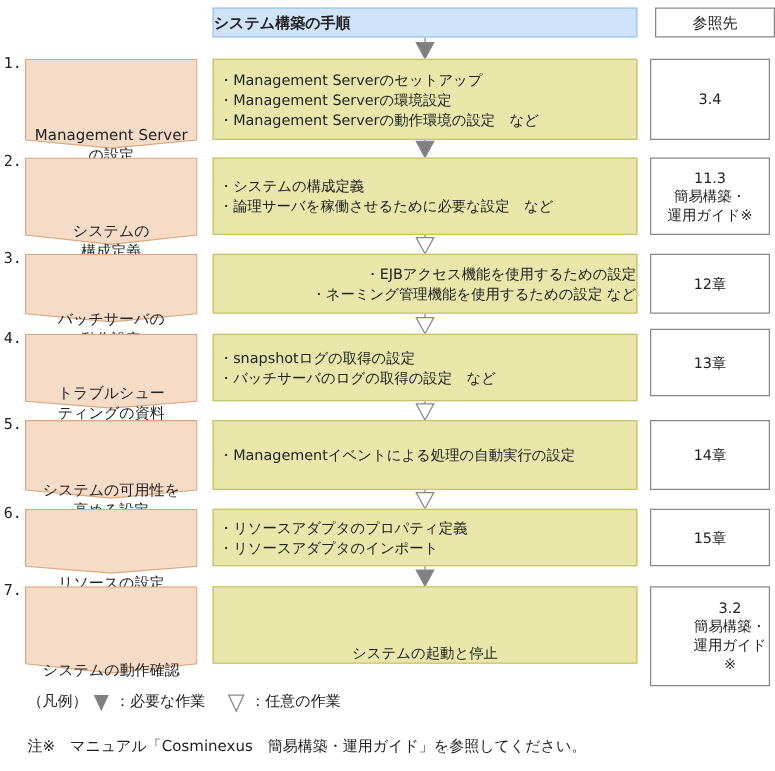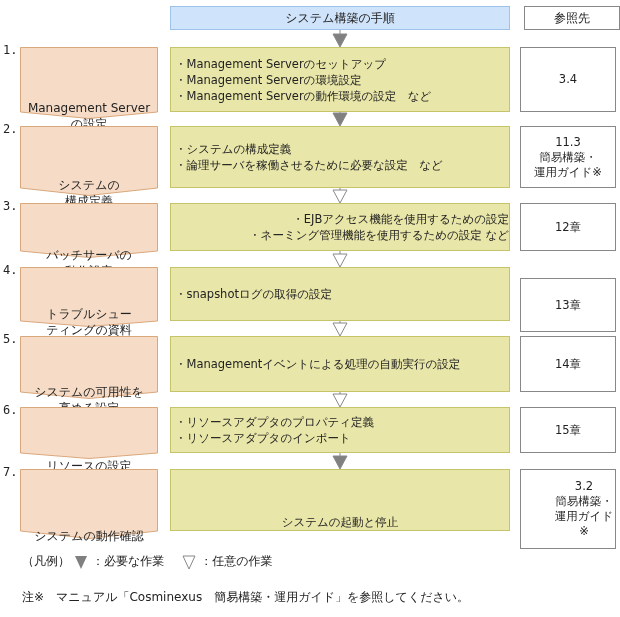--- a/index.html
+++ b/index.html
@@ -1,20 +1,20 @@
 <!DOCTYPE html>
 <html><head>
 <meta charset="utf-8">
 <style>
   html, body { margin:0; padding:0; background:#ffffff; }
   body { width:620px; height:617px; position:relative; overflow:hidden;
          font-family:"DejaVu Sans", "Liberation Sans", sans-serif; font-size:12px; color:#222; }
   .abs { position:absolute; }
   .header { left:170px; top:6px; width:340px; height:24px; background:#cfe3fa; border:1px solid #9ec3ea;
-            display:flex; align-items:center; justify-content:center; font-size:12px; box-sizing:border-box; }
+            display:flex; align-items:center; justify-content:flex-start; font-size:12px; box-sizing:border-box;font-weight:bold; }
   .refhead { left:524px; top:6px; width:96px; height:24px; border:1px solid #888; background:#fff;
              display:flex; align-items:center; justify-content:center; box-sizing:border-box; }
   .num { left:3px; font-size:12px; font-family:"DejaVu Sans Mono", monospace; }
   .step { left:20px; width:138px; }
   .step svg { position:absolute; left:0; top:0; }
   .step .lbl { position:absolute; left:0; top:0; width:138px; display:flex; align-items:center;
                justify-content:center; text-align:center; line-height:16px; font-size:12px;margin-top:36px; }
   .task { left:170px; width:340px; background:#e8e6a8; border:1px solid #c5c46a; box-sizing:border-box;
           display:flex; flex-direction:column; justify-content:center; padding-left:4px; line-height:16px; font-size:11.5px; }
   .task.center { align-items:center; padding-left:0;justify-content:flex-end; }
@@ -119,22 +119,23 @@
       <div class="lbl" style="height: 54px;">
         <div>
           <div>トラブルシュー</div>
           <div>ティングの資料</div>
           <div>取得の設定</div>
         </div>
       </div>
     </div>
     <div class="abs task" style="top: 267px; height: 54px;">
       <div>・snapshotログの取得の設定</div>
-    </div>
-    <div class="abs ref" style="top: 278px; height: 54px;">
+      <div>・バッチサーバのログの取得の設定　など</div>
+    </div>
+    <div class="abs ref" style="top: 263px; height: 54px;">
       <div>13章</div>
     </div>
     <svg class="conn" width="20" height="15" style="left: 330px; top: 321px;">
       <line x1="10" y1="0" x2="10" y2="3" stroke="#888" stroke-width="1"></line>
     <polygon points="3,2 17,2 10,15" fill="#ffffff" stroke="#888" stroke-width="1"></polygon>
     </svg>
     <div class="abs num" style="top: 332px;">5.</div>
     <div class="abs step" style="top: 336px; height: 63px;">
       <svg width="138" height="63">
     <polygon points="0.5,0.5 137.5,0.5 137.5,56 69,62.5 0.5,56" fill="#f6dcc6" stroke="#d9a77c" stroke-width="1"></polygon>

